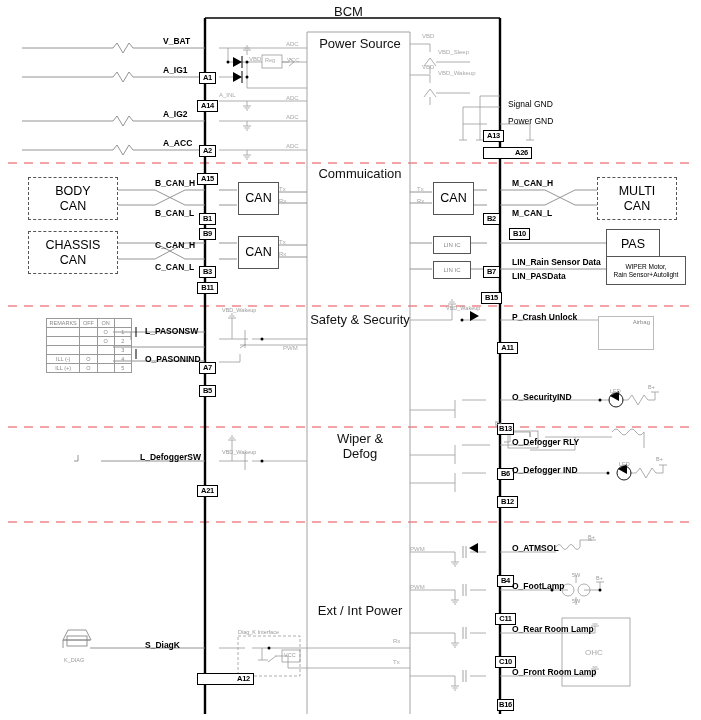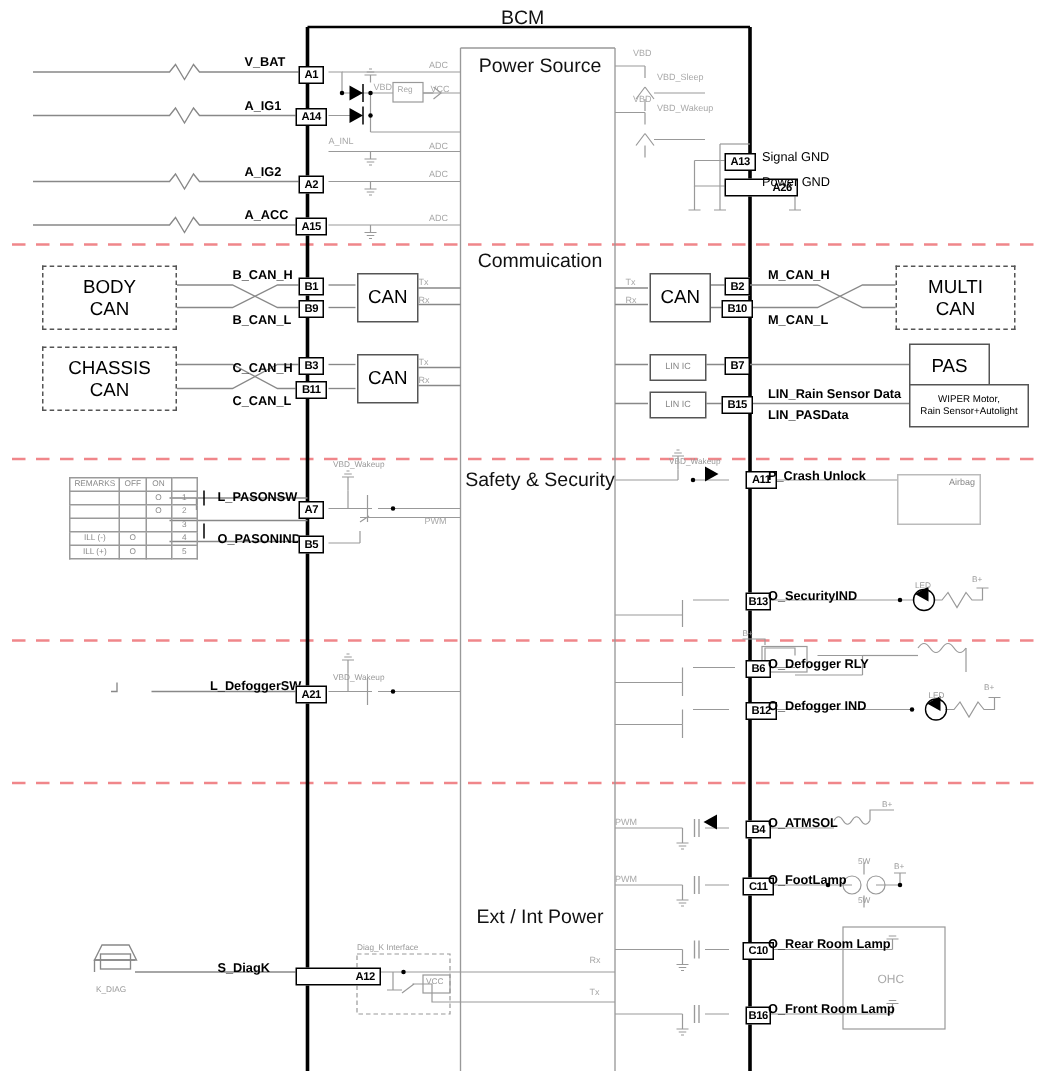--- a/index.html
+++ b/index.html
@@ -2,21 +2,21 @@
 <html><head>
 <meta charset="utf-8">
 <style>
   html,body{margin:0;padding:0;background:#ffffff;}
   body{font-family:"Liberation Sans",sans-serif;}
   #root{position:relative;width:701px;height:720px;overflow:hidden;background:#fff;}
   #svgroot{position:absolute;left:0;top:0;width:701px;height:720px;}
   .lbl{position:absolute;font-family:"Liberation Sans",sans-serif;color:#000;white-space:nowrap;}
   .sig{font-size:8.5px;font-weight:bold;color:#000;}
   .pin{position:absolute;border:1.2px solid #000;background:#fff;font-size:7.5px;font-weight:bold;
-       text-align:center;line-height:10px;height:10px;color:#000;letter-spacing:-0.3px;}
+       text-align:center;line-height:10px;height:10px;color:#000;letter-spacing:-0.3px;margin-top:28px;}
   .sect{position:absolute;font-size:13px;color:#111;text-align:center;white-space:nowrap;}
   .bcm{position:absolute;font-size:13px;color:#111;}
   .blk{position:absolute;border:1.2px solid #555;background:#fff;display:flex;align-items:center;
        justify-content:center;text-align:center;color:#000;line-height:1.15;}
   .blk.dash{border-style:dashed;}
   .blk.big{font-size:12.5px;}
   .blk.sm{font-size:6px;color:#888;}
   .faint{color:#a8a8a8;font-size:6px;}
   .faint2{color:#9a9a9a;font-size:5.5px;}
   .tbl{position:absolute;border-collapse:collapse;font-size:5.5px;color:#8a8a8a;}
@@ -267,20 +267,21 @@
     </g>
     <circle cx="269" cy="648" r="1.5" fill="#000"></circle>
     <rect x="282" y="650" width="18" height="12" fill="none" stroke="#999" stroke-width="0.8"></rect>
   </svg>
 
   <div class="bcm" style="left:334px;top:4px;">BCM</div>
 
   <div class="sect" style="left:310px;top:36px;width:100px;">Power Source</div>
   <div class="sect" style="left:304px;top:166px;width:112px;">Commuication</div>
   <div class="sect" style="left:300px;top:312px;width:120px;">Safety &amp; Security</div>
+  <div class="sect" style="left:312px;top:431px;width:96px;line-height:15px;">Wiper &amp;<br>Defog</div>
   <div class="sect" style="left:300px;top:603px;width:120px;">Ext / Int Power</div>
 
   <div class="lbl sig" style="left:163px;top:36px;">V_BAT</div>
   <div class="pin" style="left:199px;top:44px;width:15px;">A1</div>
   <div class="lbl sig" style="left:163px;top:65px;">A_IG1</div>
   <div class="pin" style="left:197px;top:72px;width:19px;">A14</div>
   <div class="lbl sig" style="left:163px;top:109px;">A_IG2</div>
   <div class="pin" style="left:199px;top:117px;width:15px;">A2</div>
   <div class="lbl sig" style="left:163px;top:138px;">A_ACC</div>
   <div class="pin" style="left:197px;top:145px;width:19px;">A15</div>
@@ -337,21 +338,21 @@
   <div class="lbl faint" style="left:417px;top:198px;">Rx</div>
   <div class="blk sm" style="left:433px;top:236px;width:36px;height:16px;">
       <span>LIN IC</span>
     </div>
   <div class="blk sm" style="left:433px;top:261px;width:36px;height:16px;">
       <span>LIN IC</span>
     </div>
 
   <div class="pin" style="left:483px;top:185px;width:15px;">B2</div>
   <div class="lbl sig" style="left:512px;top:178px;">M_CAN_H</div>
-  <div class="pin" style="left:481px;top:200px;width:19px;">B10</div>
+  <div class="pin" style="left:509px;top:200px;width:19px;">B10</div>
   <div class="lbl sig" style="left:512px;top:208px;">M_CAN_L</div>
   <div class="pin" style="left:483px;top:238px;width:15px;">B7</div>
   <div class="lbl sig" style="left:512px;top:231px;margin-top:40px;">LIN_PASData</div>
   <div class="pin" style="left:481px;top:264px;width:19px;">B15</div>
   <div class="lbl sig" style="left:512px;top:257px;">LIN_Rain Sensor Data</div>
 
   <div class="blk dash big" style="left:597px;top:177px;width:78px;height:41px;">
     <span><span>MULTI</span><br><span>CAN</span></span>
   </div>
   <div class="blk big" style="left:606px;top:229px;width:52px;height:28px;">

